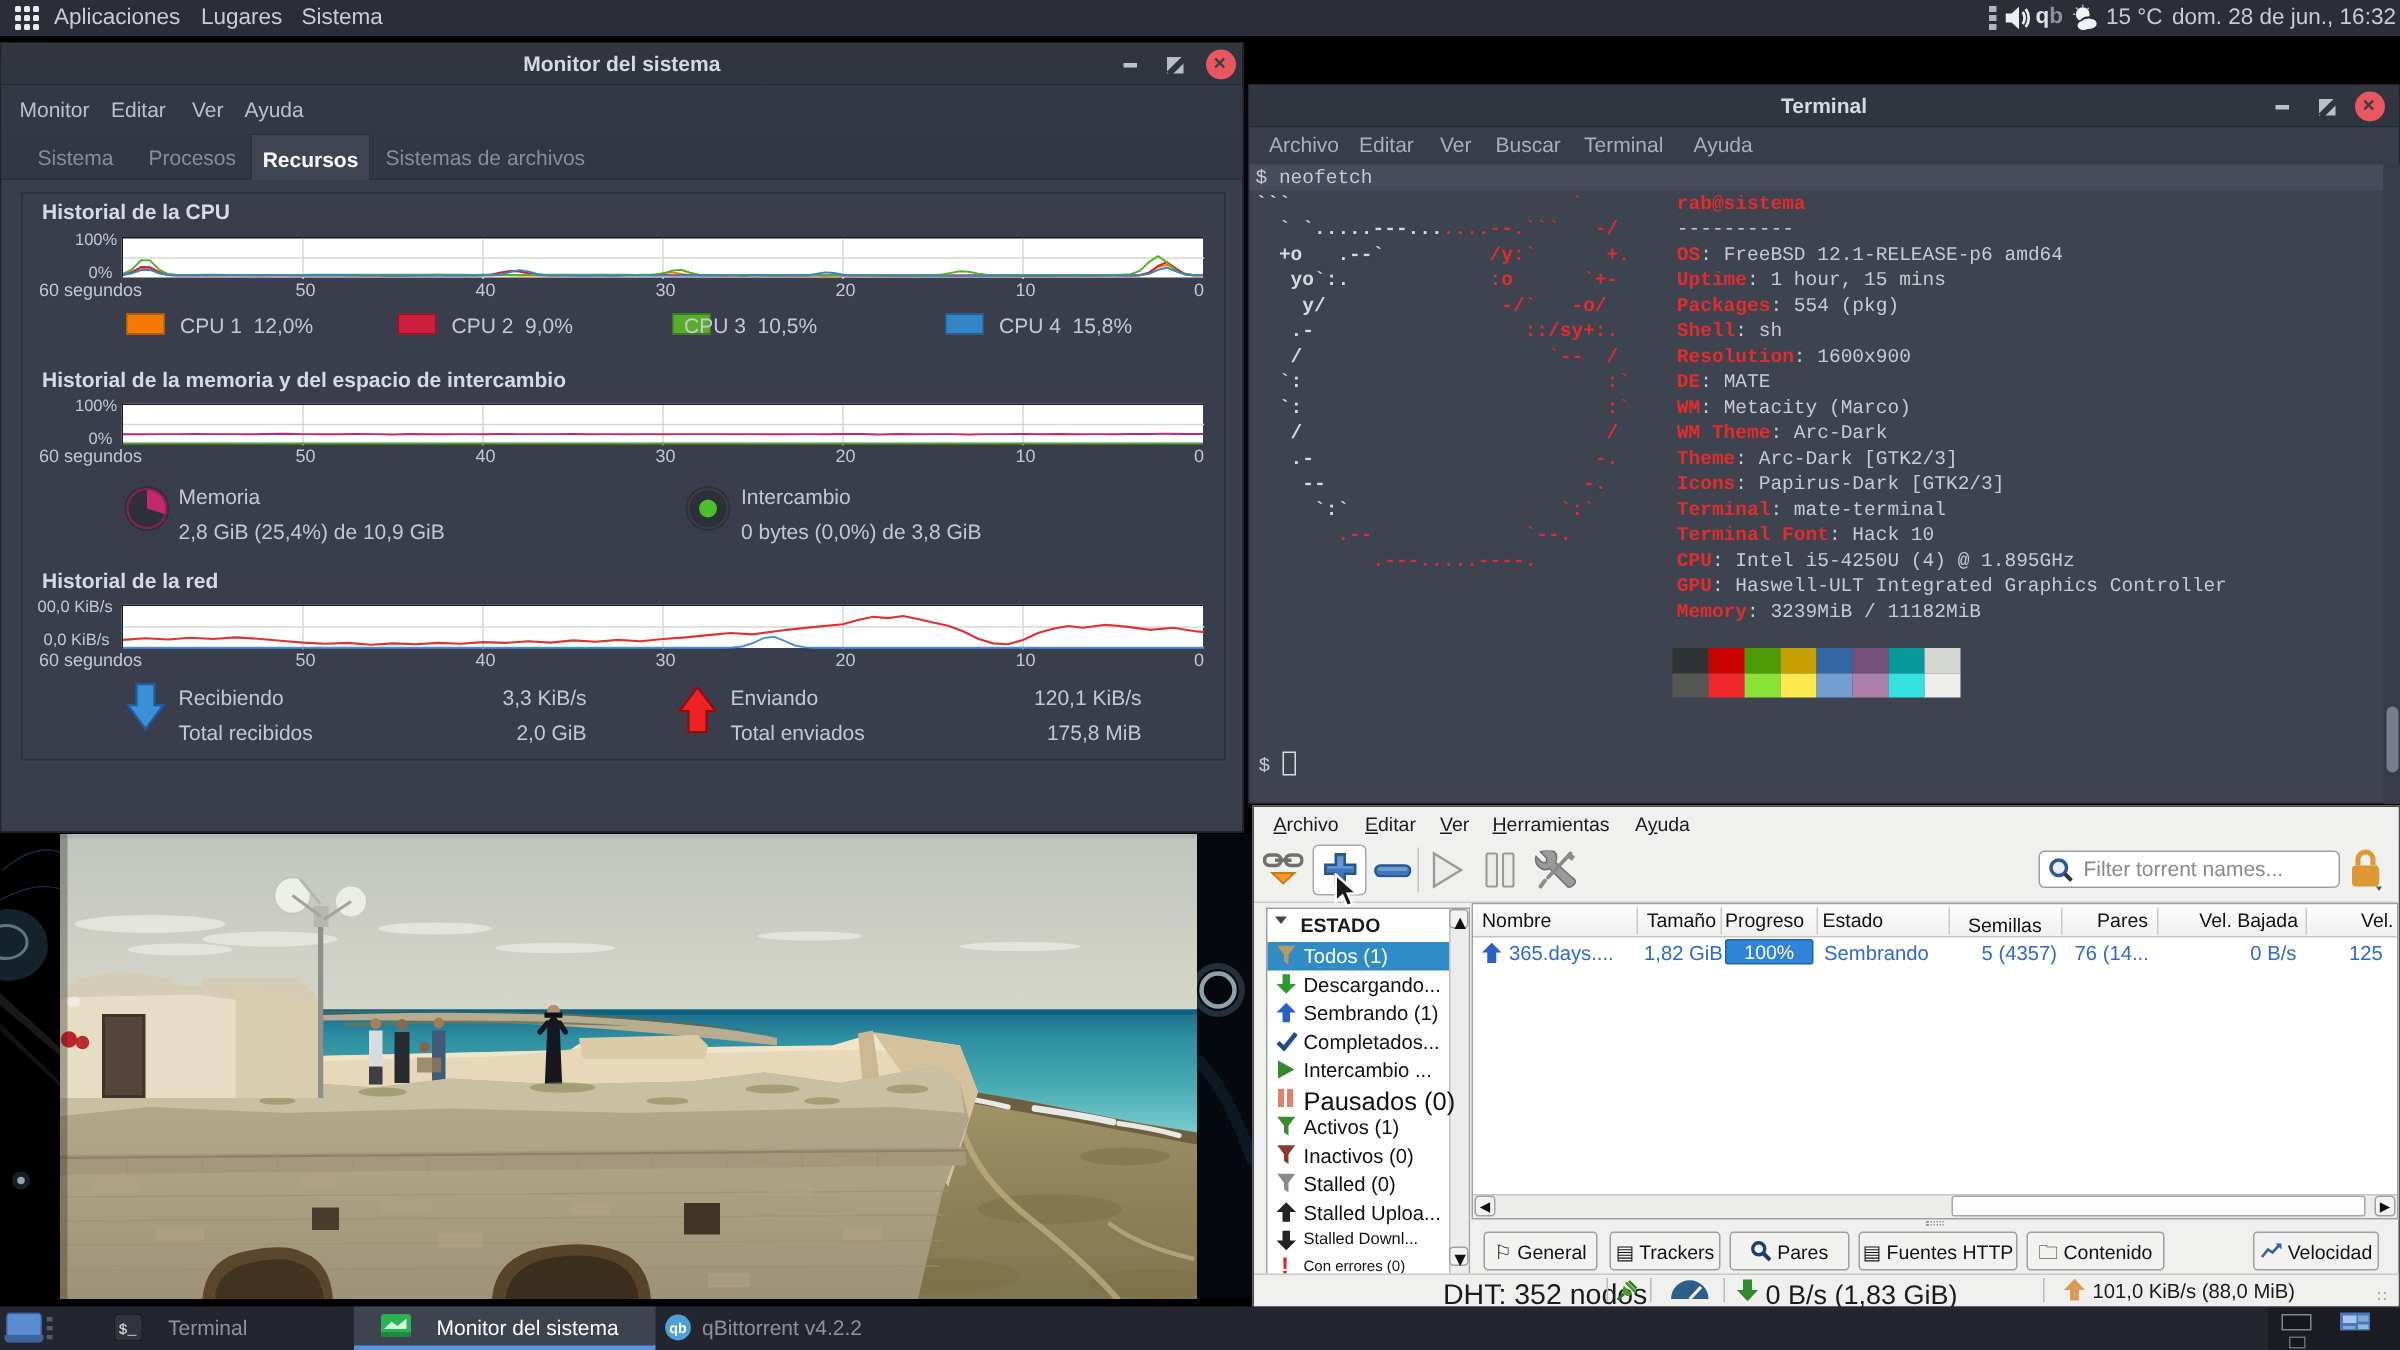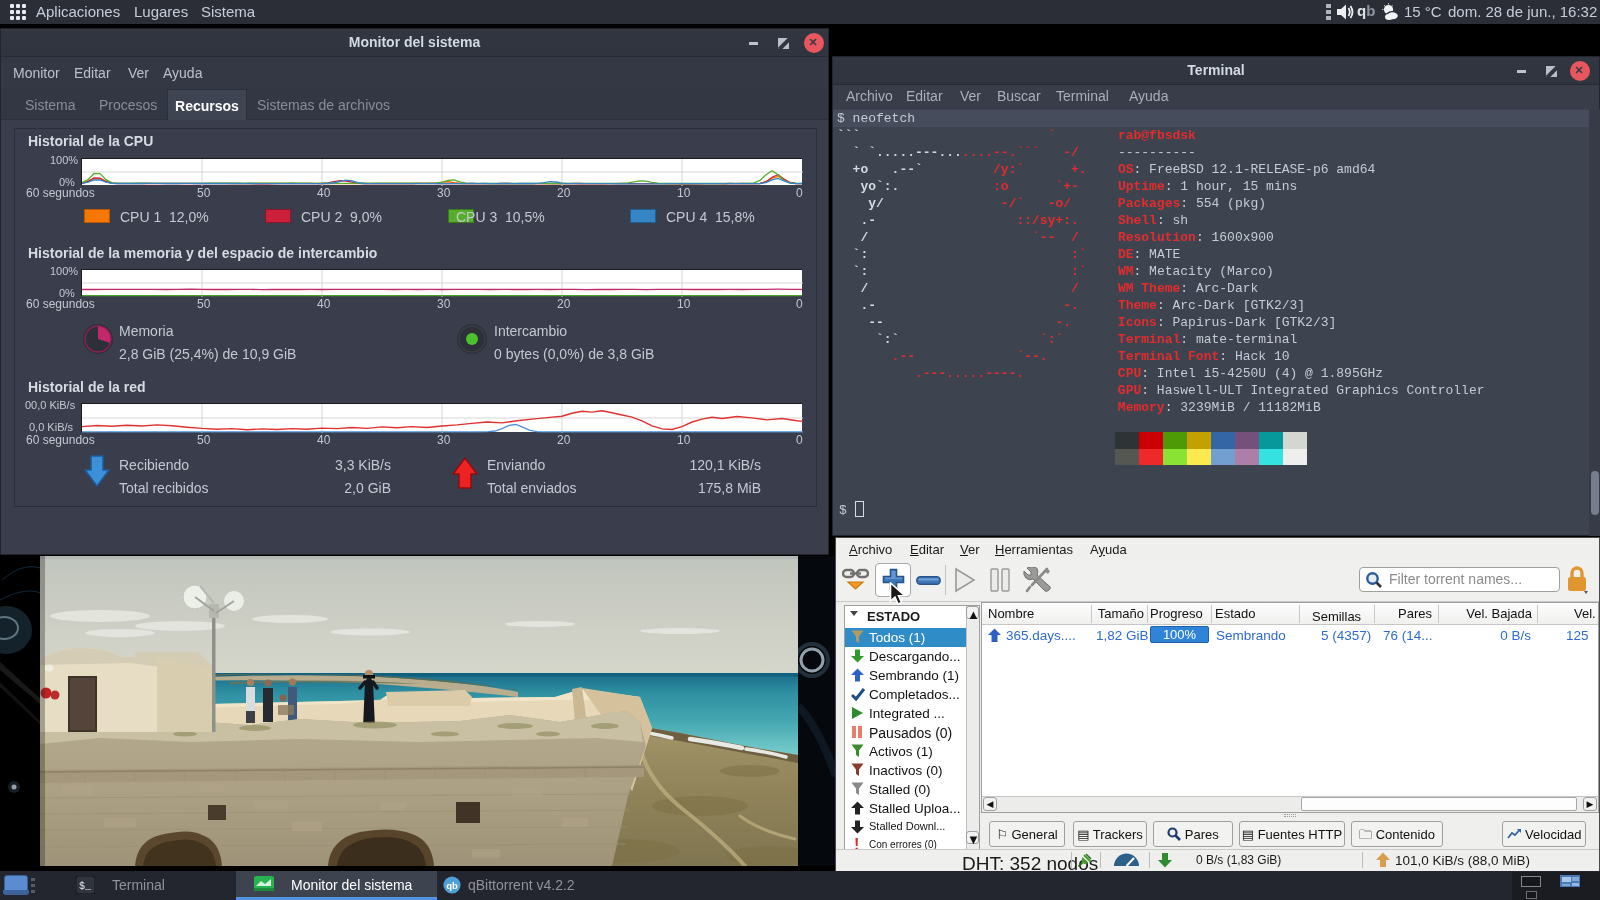--- a/index.html
+++ b/index.html
@@ -252,21 +252,21 @@
       <span style="left:73px">Editar</span>
       <span style="left:127px">Ver</span>
       <span style="left:164px">Buscar</span>
       <span style="left:223px">Terminal</span>
       <span style="left:296px">Ayuda</span>
   </div>
   <div class="abs" style="left:0;top:53px;width:756px;height:17px;background:#464c5c"></div>
   <div class="abs" style="left:756px;top:52px;width:12px;height:427px;background:#363b47"></div>
   <div class="abs" style="left:758px;top:414px;width:8px;height:44px;background:#767d8d;border-radius:4px"></div>
   <pre id="tpre"><span>$ neofetch</span>
-<span class="wht">```</span><span class="red">                        `</span><span>        </span><span class="red">rab@fbsdsk</span>
+<span class="wht">```</span><span class="red">                        `</span><span>        </span><span class="red">rab@sistema</span>
 <span class="wht">  ` `.....---...</span><span class="red">....--.```   -/</span><span>     </span><span>----------</span>
 <span class="wht">  +o   .--`</span><span class="red">         /y:`      +.</span><span>    </span><span class="red">OS</span><span>: FreeBSD 12.1-RELEASE-p6 amd64</span>
 <span class="wht">   yo`:.</span><span class="red">            :o      `+-</span><span>     </span><span class="red">Uptime</span><span>: 1 hour, 15 mins</span>
 <span class="wht">    y/</span><span class="red">               -/`   -o/</span><span>      </span><span class="red">Packages</span><span>: 554 (pkg)</span>
 <span class="wht">   .-</span><span class="red">                  ::/sy+:.</span><span>     </span><span class="red">Shell</span><span>: sh</span>
 <span class="wht">   /</span><span class="red">                     `--  /</span><span>     </span><span class="red">Resolution</span><span>: 1600x900</span>
 <span class="wht">  `:</span><span class="red">                          :`</span><span>    </span><span class="red">DE</span><span>: MATE</span>
 <span class="wht">  `:</span><span class="red">                          :`</span><span>    </span><span class="red">WM</span><span>: Metacity (Marco)</span>
 <span class="wht">   /</span><span class="red">                          /</span><span>     </span><span class="red">WM Theme</span><span>: Arc-Dark</span>
 <span class="wht">   .-</span><span class="red">                        -.</span><span>     </span><span class="red">Theme</span><span>: Arc-Dark [GTK2/3]</span>
@@ -536,26 +536,26 @@
       <path d="M4 13.5 L9 13.5 L9 7 L13 7 L6.5 0.5 L0 7 L4 7 Z" fill="#2a60c8"></path>
     </svg>
 <span style="position:absolute;left:33px;top:130px;font-size:13.5px;color:#111;white-space:nowrap">Sembrando (1)</span>
 <svg style="position:absolute;left:15px;top:149px" width="14" height="14" viewBox="0 0 14 14">
       <path d="M1 8 L5 12 L13 2" stroke="#1d4e89" stroke-width="3" fill="none"></path>
     </svg>
 <span style="position:absolute;left:33px;top:149px;font-size:13.5px;color:#111;white-space:nowrap">Completados...</span>
 <svg style="position:absolute;left:15px;top:168px" width="13" height="14" viewBox="0 0 13 14">
       <path d="M1 1 L12 7 L1 13 Z" fill="#2e8b2e"></path>
     </svg>
-<span style="position:absolute;left:33px;top:168px;font-size:13.5px;color:#111;white-space:nowrap">Integrated ...</span>
+<span style="position:absolute;left:33px;top:168px;font-size:13.5px;color:#111;white-space:nowrap">Intercambio ...</span>
 <svg style="position:absolute;left:15px;top:187px" width="12" height="14" viewBox="0 0 12 14">
       <rect x="1" y="1" width="4" height="12" fill="#e87e6a"></rect>
       <rect x="7" y="1" width="4" height="12" fill="#e87e6a"></rect>
     </svg>
-<span style="position:absolute;left:33px;top:187px;font-size:14px;color:#111;white-space:nowrap">Pausados (0)</span>
+<span style="position:absolute;left:33px;top:187px;font-size:17px;color:#111;white-space:nowrap">Pausados (0)</span>
 <svg style="position:absolute;left:15px;top:206px" width="13" height="14" viewBox="0 0 13 14">
       <path d="M0.5 0.5 L12.5 0.5 L8 6.5 L8 13 L5 11 L5 6.5 Z" fill="#3d8b2e"></path>
     </svg>
 <span style="position:absolute;left:33px;top:206px;font-size:13.5px;color:#111;white-space:nowrap">Activos (1)</span>
 <svg style="position:absolute;left:15px;top:225px" width="13" height="14" viewBox="0 0 13 14">
       <path d="M0.5 0.5 L12.5 0.5 L8 6.5 L8 13 L5 11 L5 6.5 Z" fill="#8b3a2e"></path>
     </svg>
 <span style="position:absolute;left:33px;top:225px;font-size:13.5px;color:#111;white-space:nowrap">Inactivos (0)</span>
 <svg style="position:absolute;left:15px;top:244px" width="13" height="14" viewBox="0 0 13 14">
       <path d="M0.5 0.5 L12.5 0.5 L8 6.5 L8 13 L5 11 L5 6.5 Z" fill="#8a8a8a"></path>
@@ -633,21 +633,21 @@
     </svg>
   <div style="position:absolute;left:264px;top:314px;width:1px;height:16px;background:#bbb"></div>
   <svg style="position:absolute;left:277px;top:315px" width="27" height="14" viewBox="0 0 27 14">
     <path d="M1 13 A 12.5 12.5 0 0 1 26 13 Z" fill="#2e5f8a"></path>
     <path d="M13.5 13 L 21 5" stroke="#fff" stroke-width="2"></path>
   </svg>
   <div style="position:absolute;left:313px;top:314px;width:1px;height:16px;background:#bbb"></div>
   <svg style="position:absolute;left:322px;top:314px" width="14" height="16" viewBox="0 0 14 16">
       <path d="M4 1 L10 1 L10 8 L14 8 L7 15.5 L0 8 L4 8 Z" fill="#2e8b2e"></path>
     </svg>
-  <span style="position:absolute;left:360px;top:315px;font-size:12px">0 B/s (1,83 GiB)</span>
+  <span style="position:absolute;left:341px;top:315px;font-size:18px">0 B/s (1,83 GiB)</span>
   <div style="position:absolute;left:526px;top:314px;width:1px;height:16px;background:#bbb"></div>
   <svg style="position:absolute;left:540px;top:314px" width="14" height="16" viewBox="0 0 14 16">
       <path d="M4 15 L10 15 L10 8 L14 8 L7 0.5 L0 8 L4 8 Z" fill="#d89e4f"></path>
     </svg>
   <span style="position:absolute;left:559px;top:315px;font-size:13.5px">101,0 KiB/s (88,0 MiB)</span>
   <div style="position:absolute;left:748px;top:322px;width:10px;height:8px;background:radial-gradient(circle 1px at 2px 2px,#aaa 60%,transparent 61%),radial-gradient(circle 1px at 6px 2px,#aaa 60%,transparent 61%),radial-gradient(circle 1px at 2px 6px,#aaa 60%,transparent 61%),radial-gradient(circle 1px at 6px 6px,#aaa 60%,transparent 61%)"></div>
 </div>
 
 <div id="taskbar" class="abs">
   <div class="abs" style="left:1512px;top:1px;width:88px;height:28px;background:#1a1c22"></div>

